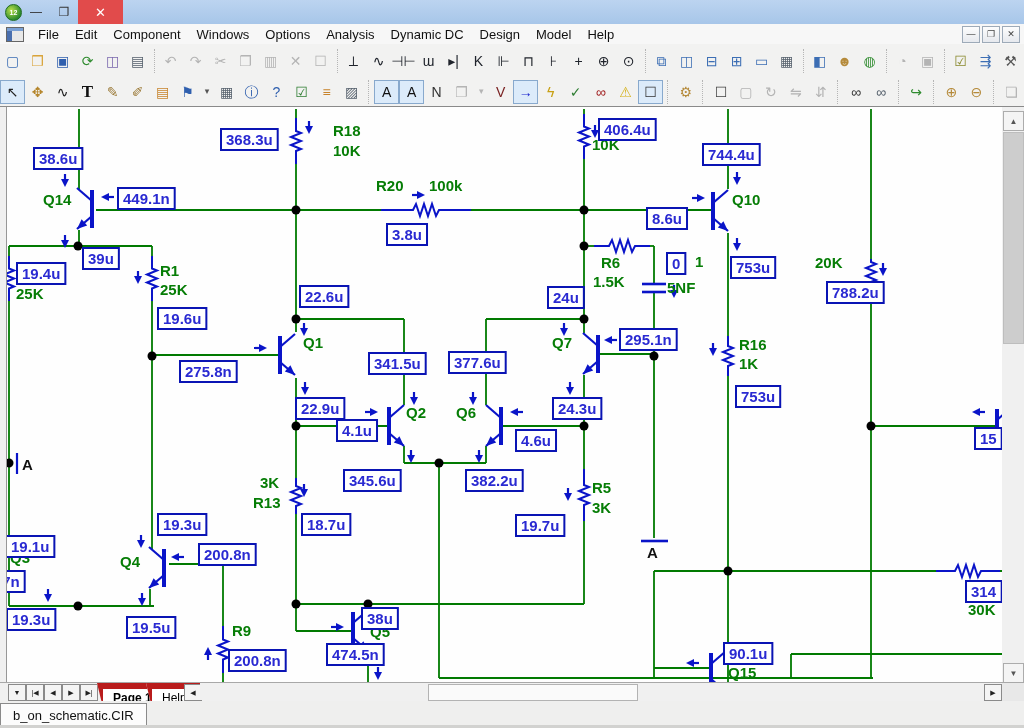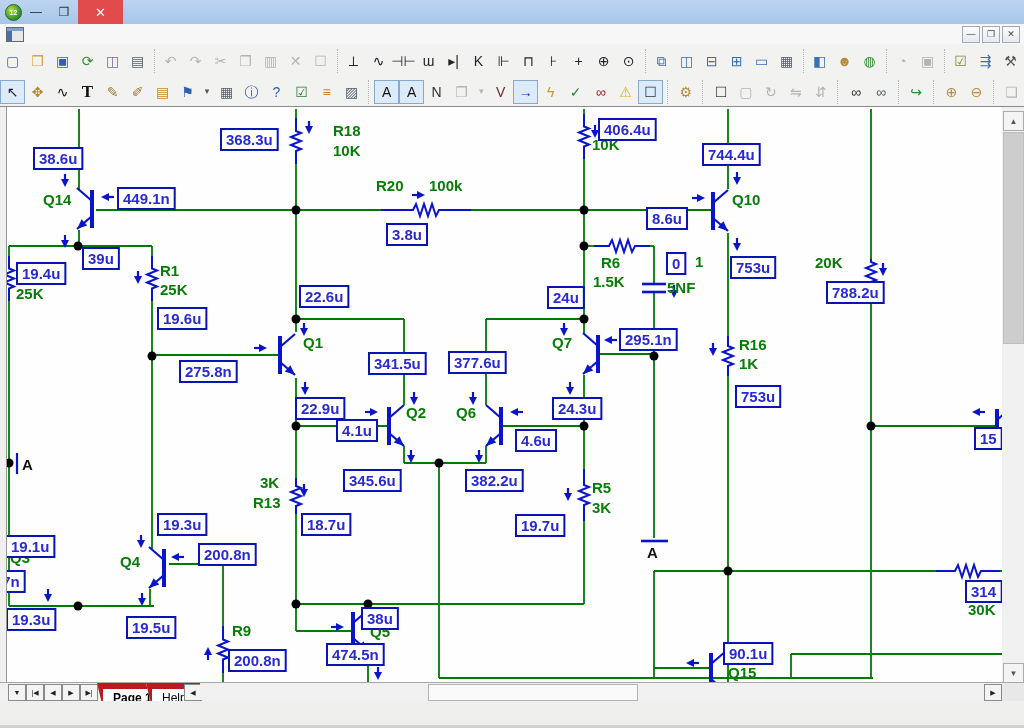--- a/index.html
+++ b/index.html
@@ -84,20 +84,32 @@
 
 <div id="titlebar">
   <div id="app-icon">12</div>
   <div class="cap-btn">—</div>
   <div class="cap-btn">❐</div>
   <div id="close-btn">✕</div>
 </div>
 
 <div id="menubar">
   <div id="child-window-icon"></div>
+  <div id="menu-items" style="display: flex;">
+      <span class="menu-item">File</span>
+      <span class="menu-item">Edit</span>
+      <span class="menu-item">Component</span>
+      <span class="menu-item">Windows</span>
+      <span class="menu-item">Options</span>
+      <span class="menu-item">Analysis</span>
+      <span class="menu-item">Dynamic DC</span>
+      <span class="menu-item">Design</span>
+      <span class="menu-item">Model</span>
+      <span class="menu-item">Help</span>
+    </div>
   <div id="mdi-buttons">
     <div class="mdi-btn">—</div>
     <div class="mdi-btn">❐</div>
     <div class="mdi-btn">✕</div>
   </div>
 </div>
 
 <div id="toolbar1">
     <div class="tbgroup">
       <div class="tbi" style="color: rgb(60, 110, 180);">▢</div>
@@ -562,14 +574,15 @@
   <div class="sheet-tab" style="left:146px">Help</div>
   <div class="pg-btn" style="left:184px">◀</div>
   <div id="hs-track">
     <div id="hs-thumb"></div>
   </div>
   <div class="pg-btn" id="hs-right">▶</div>
   <div id="bs-corner"></div>
 </div>
 
 <div id="docbar">
+  <div id="doc-tab">b_on_schematic.CIR</div>
   <div id="docbar-base"></div>
 </div>
 
 </body></html>

